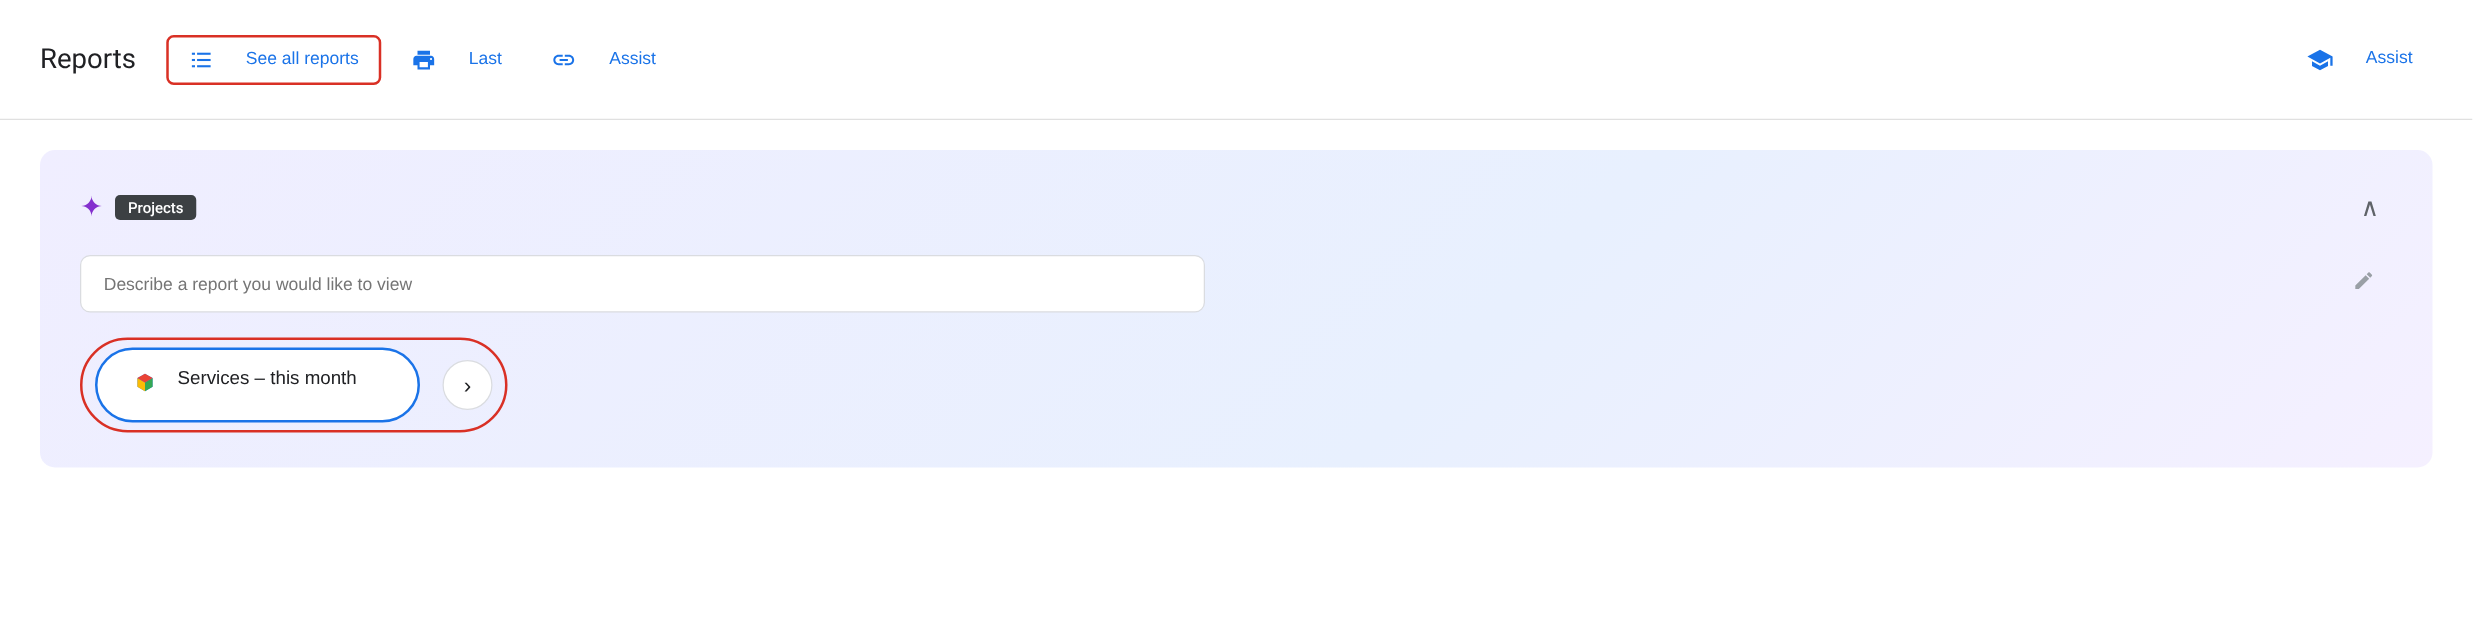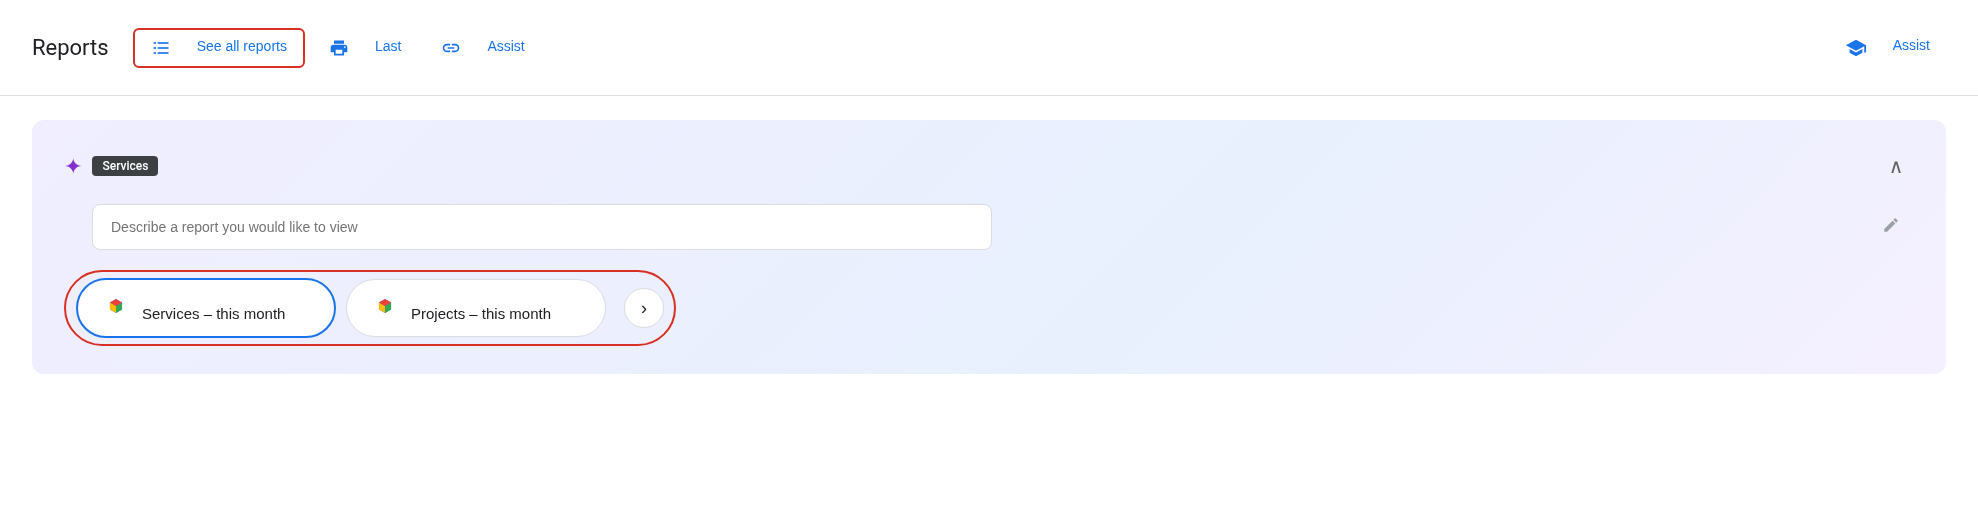--- a/index.html
+++ b/index.html
@@ -114,21 +114,20 @@
       justify-content: center;
       width: 36px;
       height: 36px;
       border-radius: 50%;
     }
 
     
     .gemini-input-wrapper {
       position: relative;
       margin-bottom: 20px;
-      margin-left: 28px;
     }
 
     .gemini-input {
       width: 100%;
       max-width: 900px;
       padding: 14px 48px 14px 18px;
       border: 1px solid #dadce0;
       border-radius: 8px;
       font-size: 14px;
       color: #9aa0a6;
@@ -143,21 +142,21 @@
       transform: translateY(-50%);
       color: #9aa0a6;
       font-size: 18px;
       pointer-events: none;
       
       max-width: 900px;
     }
 
     .quick-btn {
       display: flex;
-      align-items: flex-end;
+      align-items: flex-start;
       gap: 12px;
       padding: 14px 24px;
       border-radius: 50px;
       border: 1.5px solid #dadce0;
       background: #fff;
       cursor: pointer;
       font-size: 15px;
       font-weight: 500;
       color: #202124;
       white-space: nowrap;
@@ -249,21 +248,21 @@
   </button>
 </div>
 
 <div class="main-content">
   <div class="gemini-card">
 
     
     <div class="gemini-header">
       <div class="gemini-title-row">
         <span class="sparkle">✦</span>
-        <span class="preview-badge">Services</span>
+        <span class="preview-badge">Projects</span>
       </div>
       <button class="collapse-btn">
         <span>∧</span>
       </button>
     </div>
 
     
     <div class="gemini-input-wrapper">
       <input class="gemini-input" type="text" placeholder="Describe a report you would like to view" style="">
       <span class="edit-icon">
@@ -280,29 +279,20 @@
         <svg class="gc-logo" viewBox="0 0 48 48">
           <path d="M24 8.4l10.4 6v12l-10.4 6-10.4-6v-12z" fill="#4285F4"></path>
           <path d="M34.4 14.4l-10.4 6v12l10.4-6z" fill="#34A853"></path>
           <path d="M13.6 14.4v12l10.4 6v-12z" fill="#FBBC05"></path>
           <path d="M24 8.4l-10.4 6 10.4 6 10.4-6z" fill="#EA4335"></path>
         </svg>
         <span>Services – this month</span>
       </button>
 
 
-      <button class="quick-btn">
-        <svg class="gc-logo" viewBox="0 0 48 48">
-          <path d="M24 8.4l10.4 6v12l-10.4 6-10.4-6v-12z" fill="#4285F4"></path>
-          <path d="M34.4 14.4l-10.4 6v12l10.4-6z" fill="#34A853"></path>
-          <path d="M13.6 14.4v12l10.4 6v-12z" fill="#FBBC05"></path>
-          <path d="M24 8.4l-10.4 6 10.4 6 10.4-6z" fill="#EA4335"></path>
-        </svg>
-        <span>Projects – this month</span>
-      </button>
 
       <button class="nav-arrow-btn">
         <span>›</span>
       </button>
 
     </div>
 
   </div>
 </div>
 

